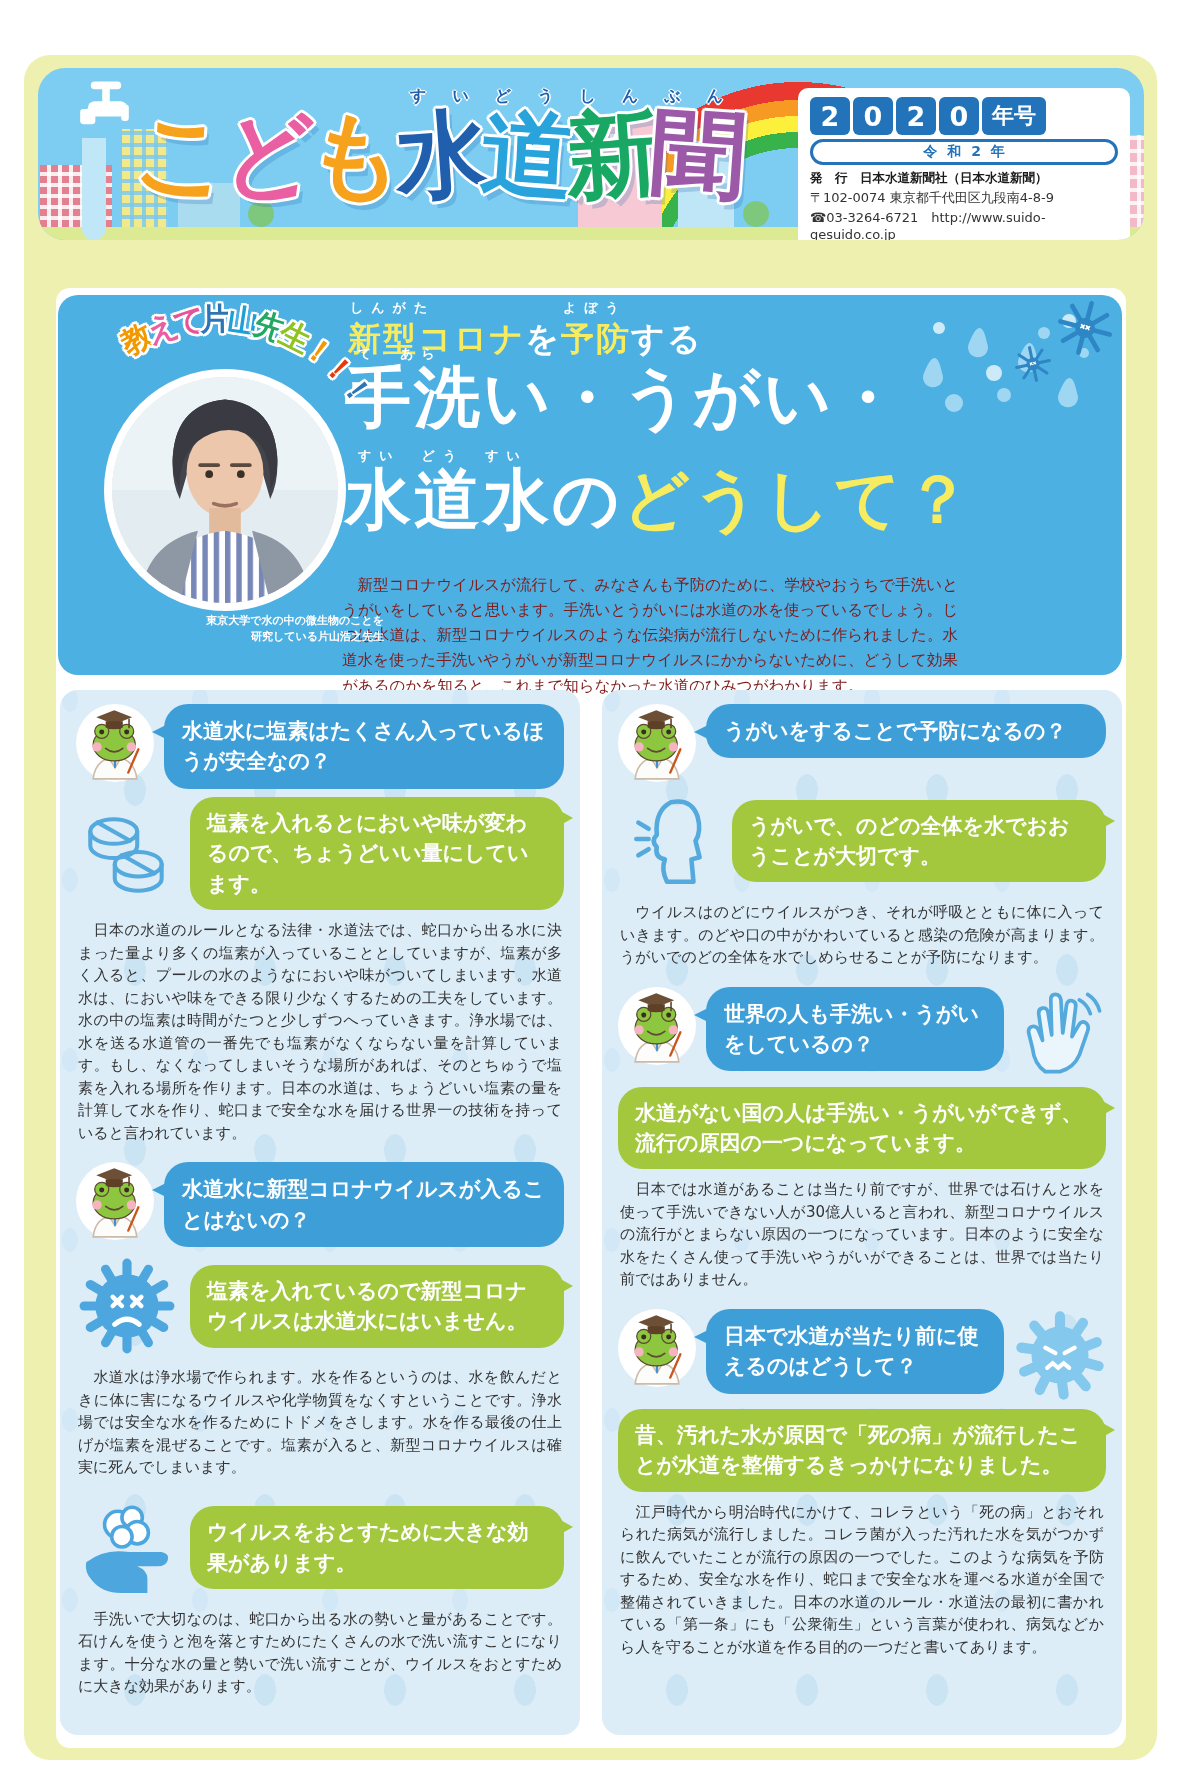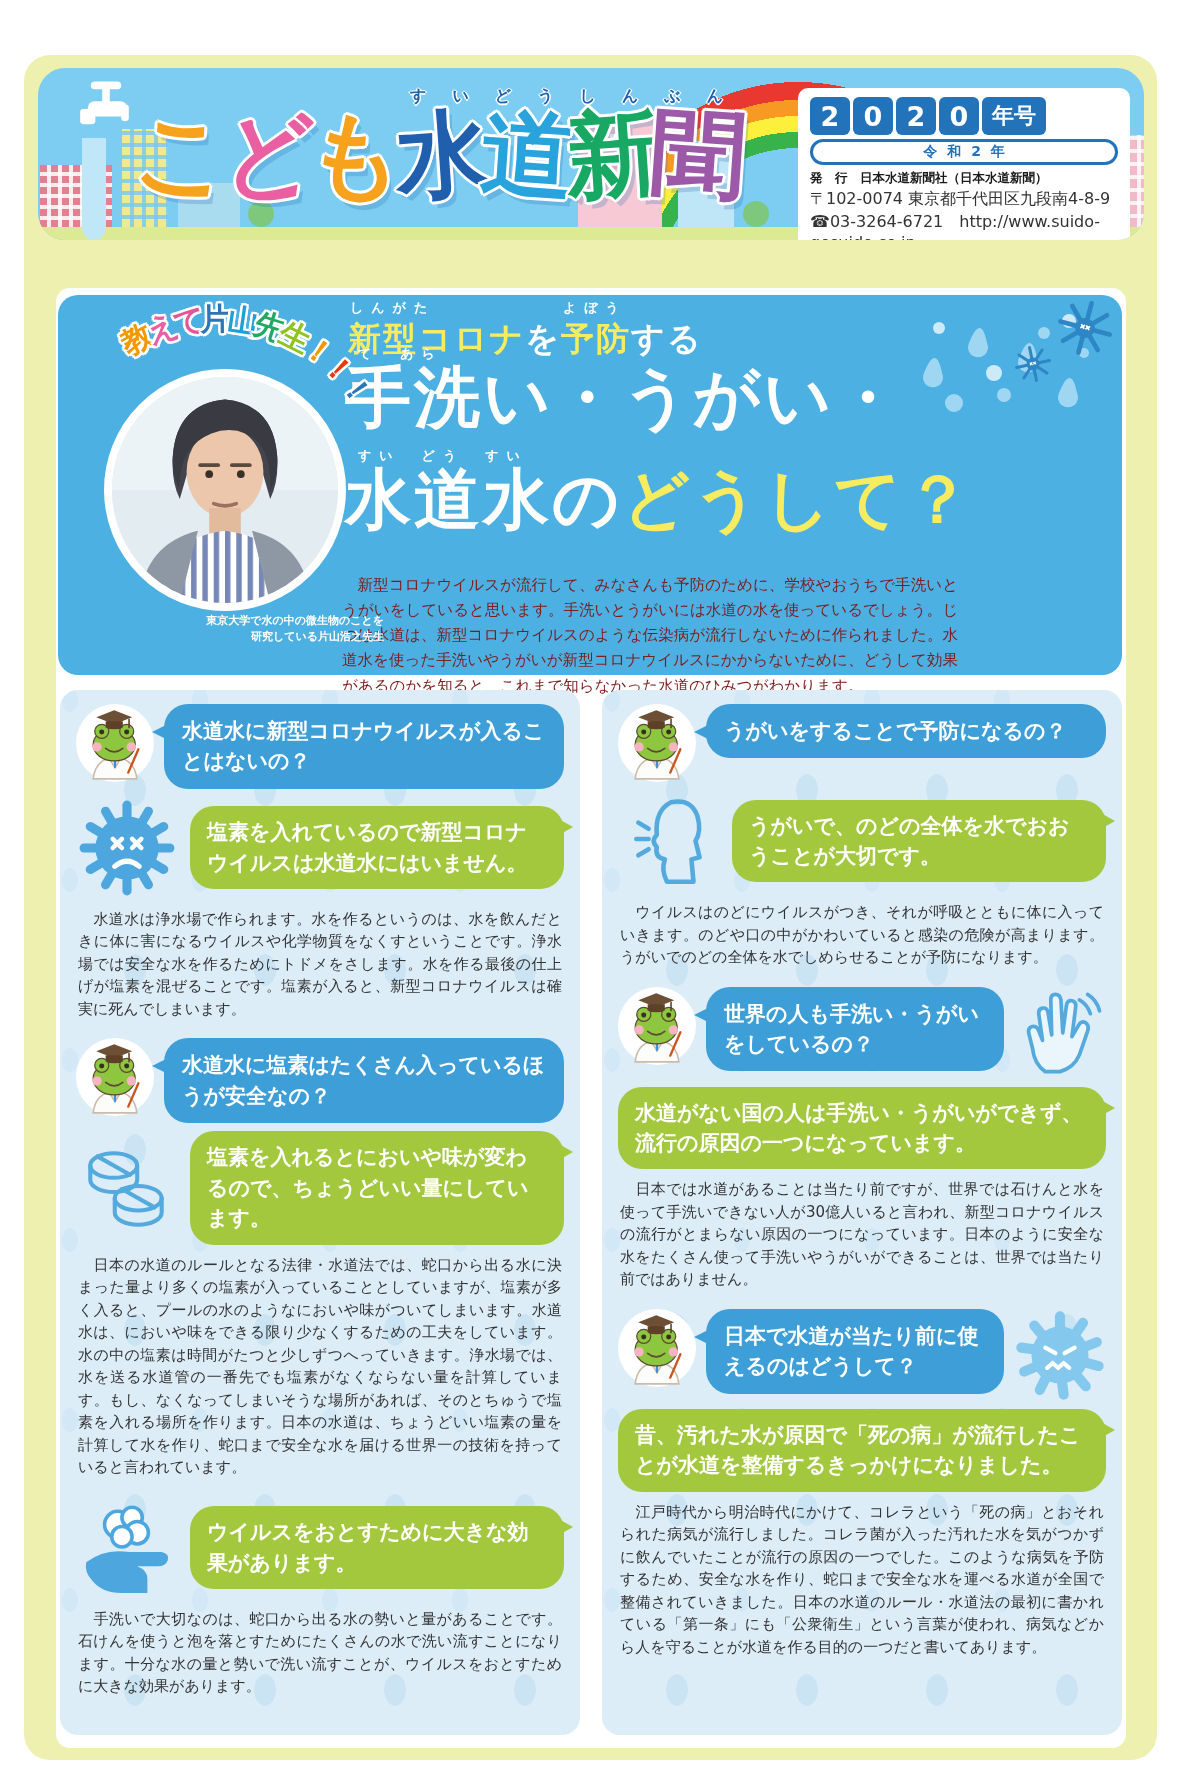--- a/index.html
+++ b/index.html
@@ -32,21 +32,21 @@
   
   #issue-box{position:absolute;right:14px;top:20px;width:332px;z-index:4;background:#fff;
     border-radius:10px;padding:9px 12px 10px;box-sizing:border-box;}
   #year-row{display:flex;gap:3px;}
   .year-sq{background:#2273b9;color:#fff;border-radius:6px;width:40px;height:38px;
     display:flex;align-items:center;justify-content:center;font-size:27px;font-weight:bold;}
   .year-suffix{width:auto;padding:0 10px;font-size:22px;}
   #era-pill{margin-top:4px;border:3px solid #2273b9;border-radius:20px;color:#2273b9;
     font-size:14px;font-weight:bold;text-align:center;letter-spacing:10px;padding:1px 0 1px 10px;}
   .pub-line{margin-top:5px;font-size:12.5px;font-weight:600;color:#1a1a1a;}
-  .small-line{margin-top:2px;font-size:16px;color:#333;}
+  .small-line{margin-top:2px;font-size:13px;color:#333;}
   #coop-label{margin-top:6px;background:#5eead4;font-size:11.5px;color:#333;padding:2px 6px;}
   
   #feature{position:absolute;left:58px;top:295px;width:1064px;height:380px;
            background:#4db0e3;border-radius:20px;z-index:2;}
   #teaser-arc{position:absolute;left:0;top:0;width:360px;height:380px;z-index:4;}
   .teaser-ch{position:absolute;font-size:31px;font-weight:bold;line-height:1;
     text-shadow:2.5px 0 0 #fff,-2.5px 0 0 #fff,0 2.5px 0 #fff,0 -2.5px 0 #fff,
     2px 2px 0 #fff,-2px -2px 0 #fff,2px -2px 0 #fff,-2px 2px 0 #fff;}
   #photo{position:absolute;left:46px;top:74px;width:226px;height:226px;border-radius:50%;
     border:8px solid #fff;overflow:hidden;background:#e6edf2;z-index:3;}
@@ -345,60 +345,60 @@
 
 <div id="panel-left" class="panel">
   <section class="qa-block">
     <div class="q-row">
       <div class="avatar">
         <svg viewBox="0 0 100 100">
             <use href="#icon-frog-professor"></use>
           </svg>
       </div>
       <div class="q-bubble">
-        <span class="q-text">水道水に新型コロナウイルスが入ることはないの？</span>
+        <span class="q-text">水道水に塩素はたくさん入っているほうが安全なの？</span>
       </div>
 
     </div>
     <div class="a-row">
       <div class="a-icon">
         <svg viewBox="0 0 100 100">
-            <use href="#icon-virus-dead"></use>
-          </svg>
-      </div>
-      <div class="a-bubble">
-        <span class="a-text">塩素を入れているので新型コロナウイルスは水道水にはいません。</span>
-      </div>
-    </div>
-    <p class="qa-body">　水道水は浄水場で作られます。水を作るというのは、水を飲んだときに体に害になるウイルスや化学物質をなくすということです。浄水場では安全な水を作るためにトドメをさします。水を作る最後の仕上げが塩素を混ぜることです。塩素が入ると、新型コロナウイルスは確実に死んでしまいます。</p>
+            <use href="#icon-tablets"></use>
+          </svg>
+      </div>
+      <div class="a-bubble">
+        <span class="a-text">塩素を入れるとにおいや味が変わるので、ちょうどいい量にしています。</span>
+      </div>
+    </div>
+    <p class="qa-body">　日本の水道のルールとなる法律・水道法では、蛇口から出る水に決まった量より多くの塩素が入っていることとしていますが、塩素が多く入ると、プールの水のようなにおいや味がついてしまいます。水道水は、においや味をできる限り少なくするための工夫をしています。水の中の塩素は時間がたつと少しずつへっていきます。浄水場では、水を送る水道管の一番先でも塩素がなくならない量を計算しています。もし、なくなってしまいそうな場所があれば、そのとちゅうで塩素を入れる場所を作ります。日本の水道は、ちょうどいい塩素の量を計算して水を作り、蛇口まで安全な水を届ける世界一の技術を持っていると言われています。</p>
   </section>
 
   <section class="qa-block">
     <div class="q-row">
       <div class="avatar">
         <svg viewBox="0 0 100 100">
             <use href="#icon-frog-professor"></use>
           </svg>
       </div>
       <div class="q-bubble">
-        <span class="q-text">水道水に塩素はたくさん入っているほうが安全なの？</span>
+        <span class="q-text">水道水に新型コロナウイルスが入ることはないの？</span>
       </div>
 
     </div>
     <div class="a-row">
       <div class="a-icon">
         <svg viewBox="0 0 100 100">
-            <use href="#icon-tablets"></use>
-          </svg>
-      </div>
-      <div class="a-bubble">
-        <span class="a-text">塩素を入れるとにおいや味が変わるので、ちょうどいい量にしています。</span>
-      </div>
-    </div>
-    <p class="qa-body">　日本の水道のルールとなる法律・水道法では、蛇口から出る水に決まった量より多くの塩素が入っていることとしていますが、塩素が多く入ると、プールの水のようなにおいや味がついてしまいます。水道水は、においや味をできる限り少なくするための工夫をしています。水の中の塩素は時間がたつと少しずつへっていきます。浄水場では、水を送る水道管の一番先でも塩素がなくならない量を計算しています。もし、なくなってしまいそうな場所があれば、そのとちゅうで塩素を入れる場所を作ります。日本の水道は、ちょうどいい塩素の量を計算して水を作り、蛇口まで安全な水を届ける世界一の技術を持っていると言われています。</p>
+            <use href="#icon-virus-dead"></use>
+          </svg>
+      </div>
+      <div class="a-bubble">
+        <span class="a-text">塩素を入れているので新型コロナウイルスは水道水にはいません。</span>
+      </div>
+    </div>
+    <p class="qa-body">　水道水は浄水場で作られます。水を作るというのは、水を飲んだときに体に害になるウイルスや化学物質をなくすということです。浄水場では安全な水を作るためにトドメをさします。水を作る最後の仕上げが塩素を混ぜることです。塩素が入ると、新型コロナウイルスは確実に死んでしまいます。</p>
   </section>
 
   <section class="qa-block">
     <div class="a-row">
       <div class="a-icon">
         <svg viewBox="0 0 100 100">
             <use href="#icon-soap-hand"></use>
           </svg>
       </div>
       <div class="a-bubble">

